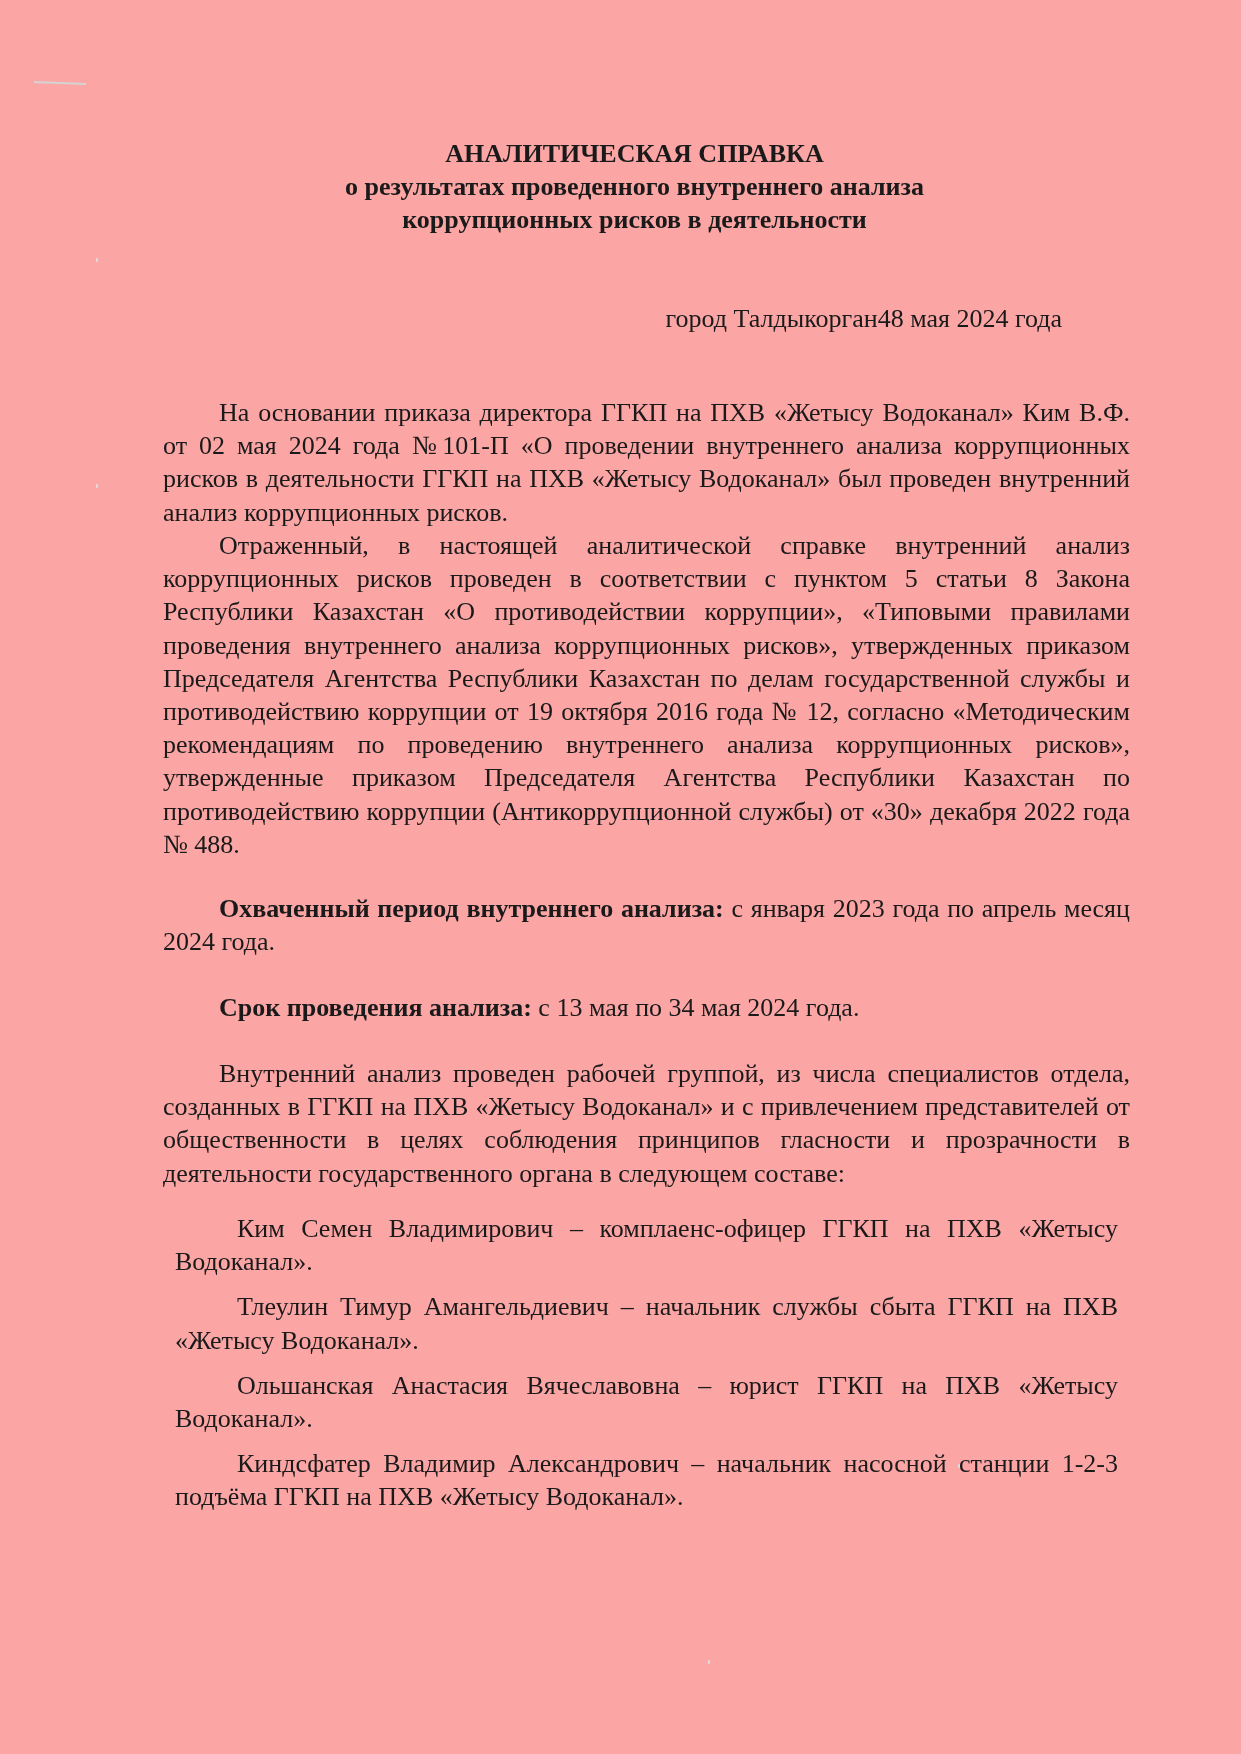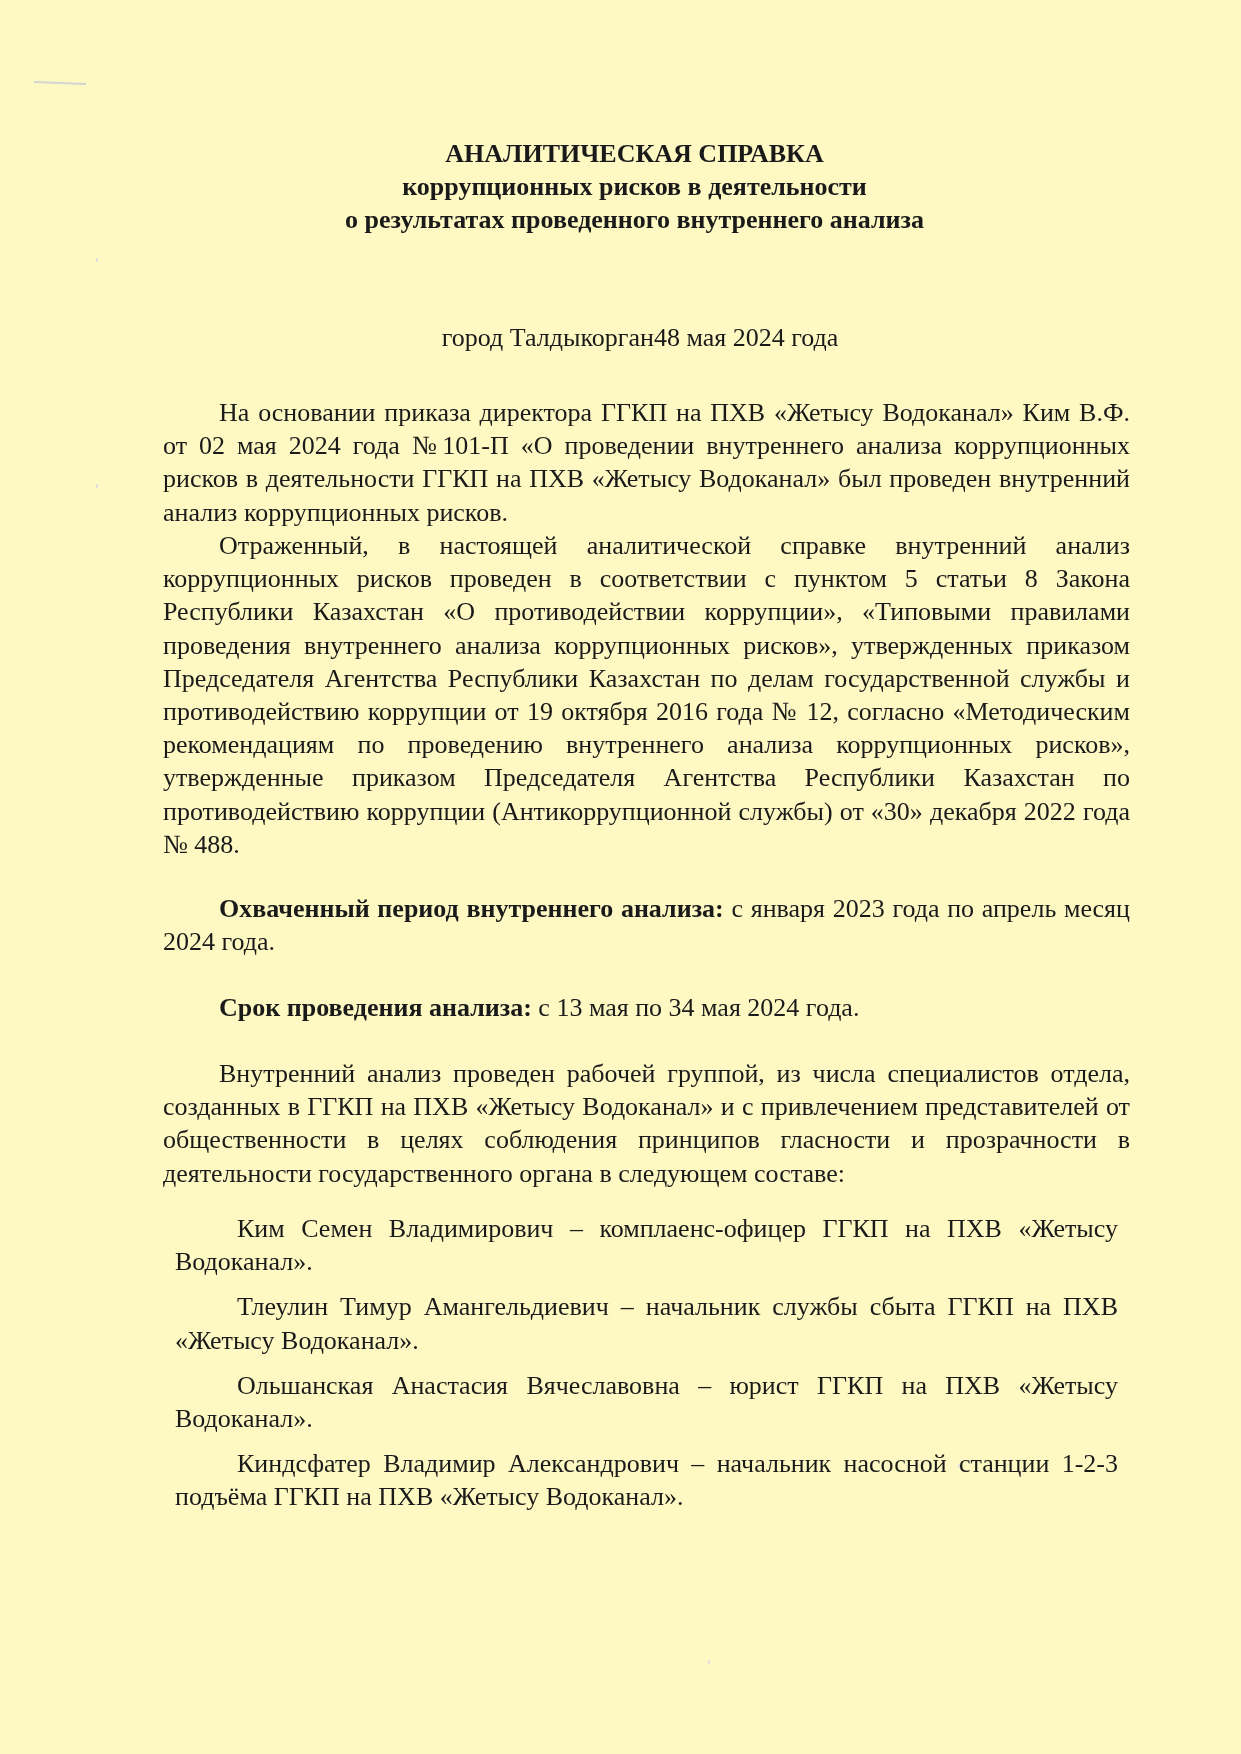--- a/index.html
+++ b/index.html
@@ -13,21 +13,21 @@
       position: relative;
       overflow: hidden;
       font-family: "Liberation Serif", "DejaVu Serif", serif;
       color: #1a1a1a;
     }
     .page {
       position: absolute;
       left: 0; top: 0;
       width: 1241px;
       height: 1754px;
-      background: #fef9c3;
+      background: #fca5a5;
       font-family: Liberation Serif, serif;
     }
     .scan-mark {
       position: absolute;
       left: 34px;
       top: 82px;
       width: 52px;
       height: 2px;
       background: #d4d4d4;
       transform: rotate(2deg);
@@ -52,22 +52,21 @@
     }
     .title-block div { white-space: nowrap; }
     .place-date {
       position: absolute;
       top: 302px;
       left: 218px;
       width: 844px;
       font-size: 26px;
       line-height: 33px;
       display: flex;
-      justify-content: center;
-      margin-top: 19px;
+      justify-content: flex-end;
     }
     .body-text {
       position: absolute;
       left: 163px;
       width: 967px;
       font-size: 26px;
       line-height: 33.2px;
       text-align: justify;
       margin-top: 23px;
     }
@@ -100,22 +99,22 @@
 
 <div class="page">
   <div class="scan-mark"></div>
   <div class="speck" style="left:96px;top:258px;"></div>
   <div class="speck" style="left:96px;top:484px;"></div>
   <div class="speck" style="left:708px;top:1660px;"></div>
   <div class="speck" style="left:958px;top:1464px;"></div>
 
   <div class="title-block">
     <div>АНАЛИТИЧЕСКАЯ СПРАВКА</div>
+    <div>о результатах проведенного внутреннего анализа</div>
     <div>коррупционных рисков в деятельности</div>
-    <div>о результатах проведенного внутреннего анализа</div>
   </div>
 
   <div class="place-date">
     <span>город Талдыкорган</span>
     <span>48 мая 2024 года</span>
   </div>
 
   <div class="body-text p1">
     <p>На основании приказа директора ГГКП на ПХВ «Жетысу Водоканал» Ким В.Ф. от 02 мая 2024 года №101-П «О проведении внутреннего анализа коррупционных рисков в деятельности ГГКП на ПХВ «Жетысу Водоканал» был проведен внутренний анализ коррупционных рисков.</p>
   </div>

